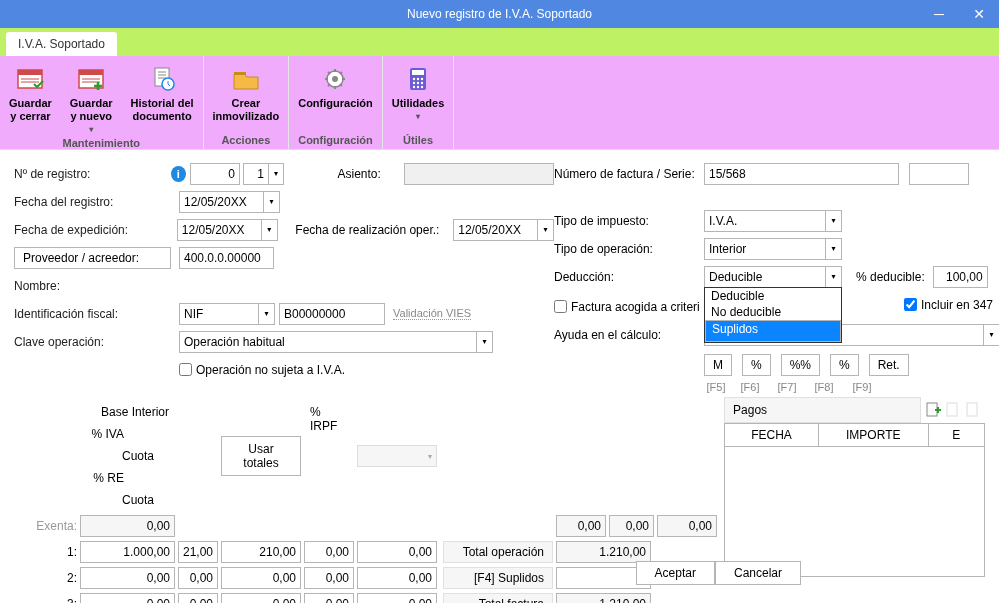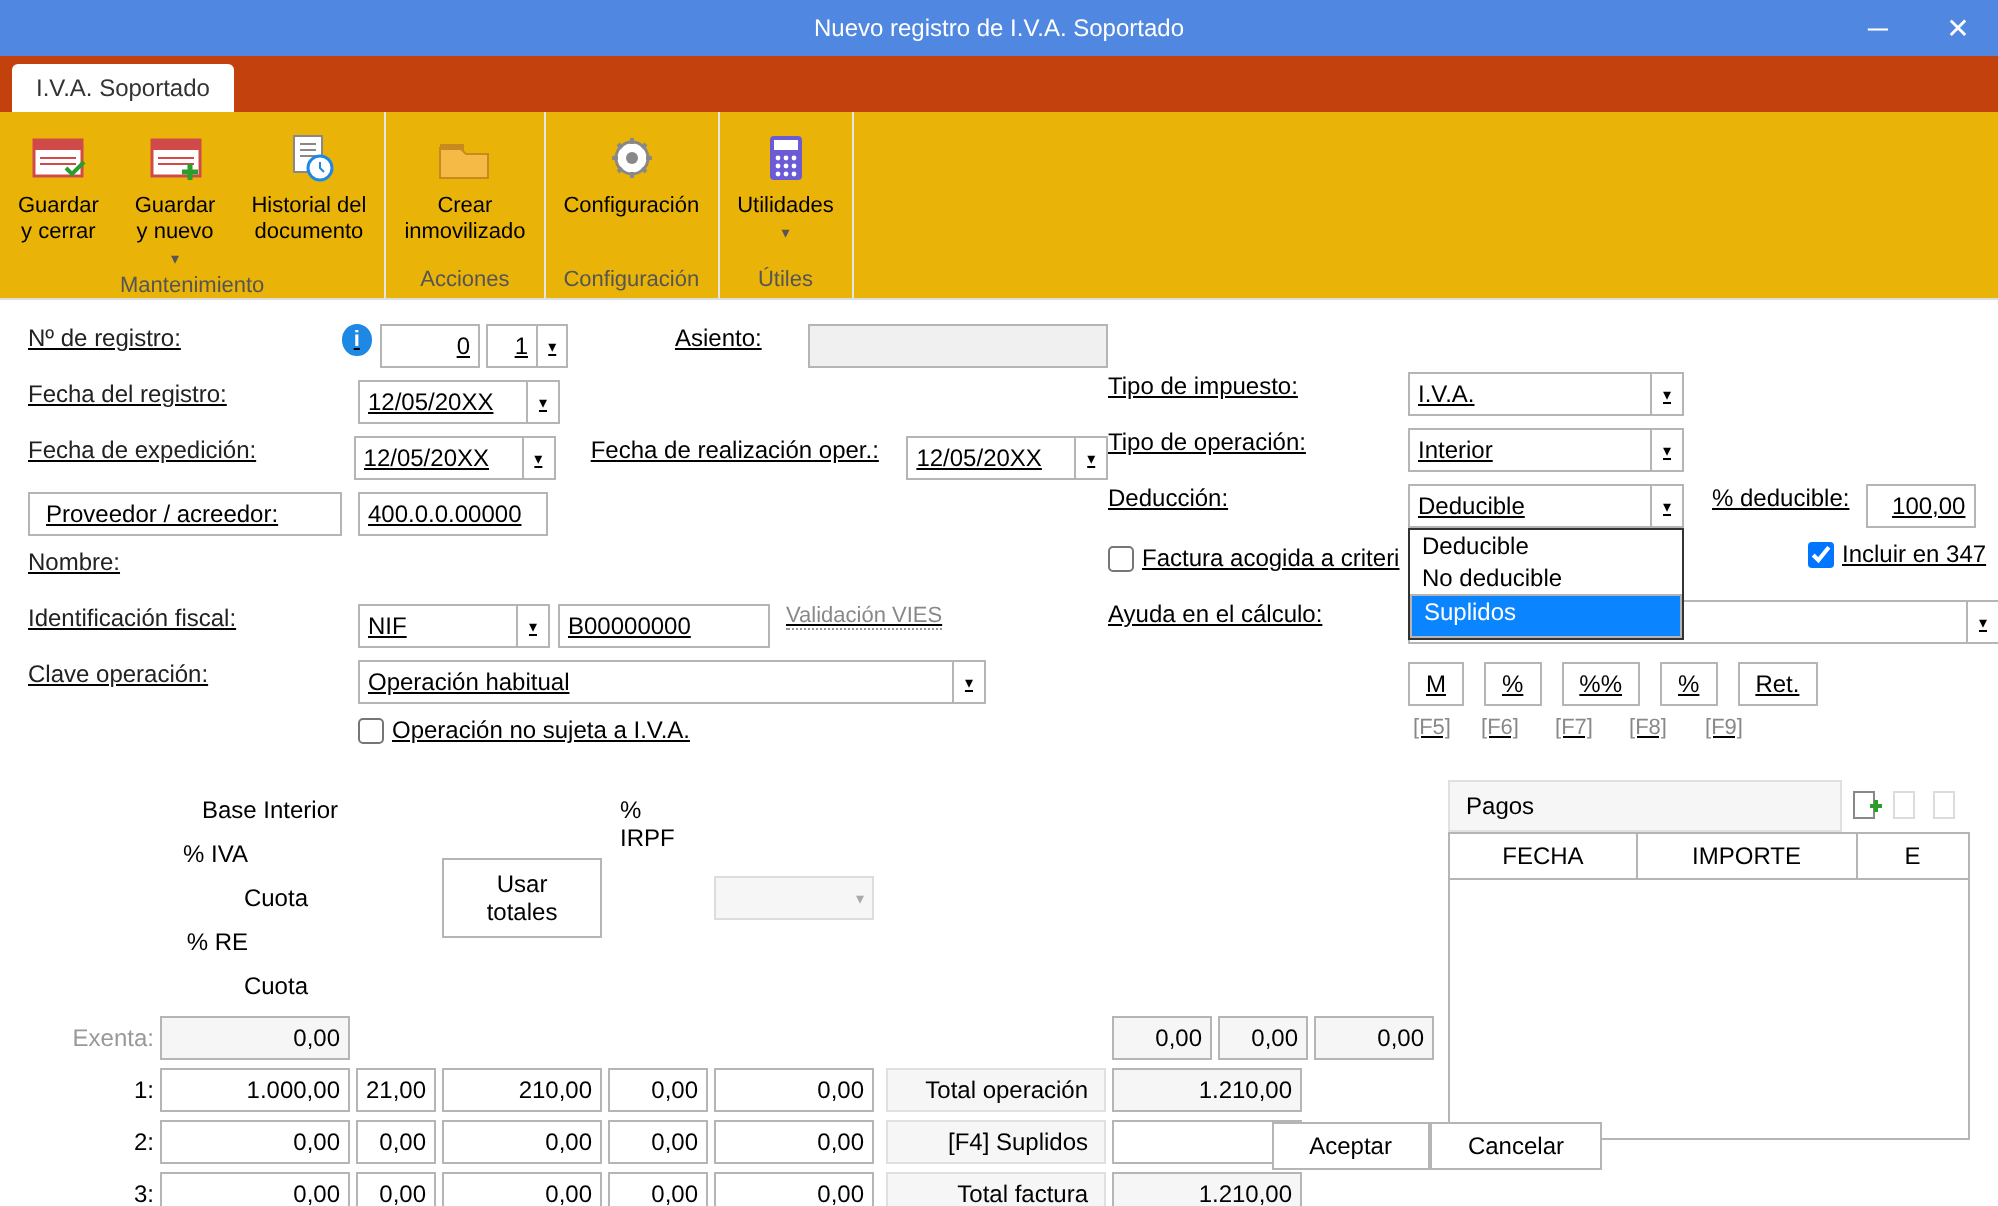--- a/index.html
+++ b/index.html
@@ -1,31 +1,31 @@
 <!DOCTYPE html>
 <html><head>
 <meta charset="utf-8">
 <style>
 * { box-sizing: border-box; margin: 0; padding: 0; font-family: "Segoe UI", Tahoma, sans-serif; font-size: 12px; }
 body { background: #fff; width: 999px; height: 603px; overflow: hidden; position: relative; }
 .titlebar { background: #5087e0; height: 28px; display: flex; align-items: center; justify-content: center; color: #fff; position: relative; }
 .titlebar .ctrls { position: absolute; right: 0; top: 0; display: flex; }
 .titlebar .ctrls span { width: 40px; height: 28px; display: flex; align-items: center; justify-content: center; color: #fff; cursor: pointer; font-size: 14px; }
-.tabrow { background: #c2410c; height: 28px; display: flex; align-items: flex-end; padding-left: 6px; }
+.tabrow { background: #bef264; height: 28px; display: flex; align-items: flex-end; padding-left: 6px; }
 .tabrow .tab { background: #fff; color: #333; padding: 5px 12px; border-radius: 3px 3px 0 0; }
-.ribbon { background: #eab308; border-bottom: 1px solid #ddd; display: flex; height: 94px; }
+.ribbon { background: #f0abfc; border-bottom: 1px solid #ddd; display: flex; height: 94px; font-weight: bold; }
 .ribbon .grp { display: flex; flex-direction: column; border-right: 1px solid #e5e5e5; padding: 2px 0 0 0; }
 .ribbon .grp .btns { display: flex; flex: 1; }
 .ribbon .grp .lbl { text-align: center; font-size: 11px; color: #555; padding: 2px 0 3px 0; }
 .ribbon .rbtn { display: flex; flex-direction: column; align-items: center; justify-content: flex-start; padding: 4px 8px 0 8px; cursor: pointer; border: 1px solid transparent; }
 .ribbon .rbtn .ico { width: 32px; height: 32px; display: flex; align-items: center; justify-content: center; margin-bottom: 2px; }
 .ribbon .rbtn .txt { font-size: 11px; text-align: center; line-height: 13px; }
 .ribbon .rbtn .dd { font-size: 8px; color: #555; margin-top: 2px; }
 .form { padding: 12px 14px 0 14px; position: relative; }
-.row { display: flex; align-items: flex-start; margin-bottom: 5px; min-height: 23px; text-decoration: underline; }
+.row { display: flex; align-items: center; margin-bottom: 5px; min-height: 23px; }
 .lblw { width: 165px; font-size: 12px; color: #222; }
 .inp, .sel { border: 1px solid #b5b5b5; height: 22px; padding: 0 4px; font-size: 12px; }
 .inp[readonly] { background: #f6f6f6; }
 .date { width: 85px; text-align: left; }
 .ddbtn { width: 16px; height: 22px; border: 1px solid #b5b5b5; border-left: none; background: #fff; display: inline-flex; align-items: center; justify-content: center; font-size: 8px; cursor: pointer; }
 .info-icon { width: 16px; height: 16px; border-radius: 50%; background: #1e88e5; color: #fff; display: inline-flex; align-items: center; justify-content: center; font-size: 11px; font-weight: bold; margin-right: 4px; }
 .two-col { display: flex; }
 .col-l { width: 540px; }
 .col-r { flex: 1; }
 .btn-frame { border: 1px solid #b5b5b5; padding: 2px 8px; height: 22px; display: inline-flex; align-items: center; background: #fff; }
@@ -246,20 +246,25 @@
       <div class="row">
         <div class="lblw"></div>
         <label class="chk">
           <input type="checkbox" style="">
           <span>Operación no sujeta a I.V.A.</span>
         </label>
       </div>
     </div>
 
     <div class="col-r">
+      <div class="row">
+        <div style="width:150px">Número de factura / Serie:</div>
+        <input class="inp" style="width: 195px;" value="15/568">
+        <input class="inp" style="width: 60px; margin-left: 10px;" value="">
+      </div>
 
       <div class="row" style="margin-top:24px">
         <div style="width:150px">Tipo de impuesto:</div>
         <input class="inp" style="width: 122px;" value="I.V.A.">
         <span class="ddbtn">▾</span>
       </div>
 
       <div class="row">
         <div style="width:150px">Tipo de operación:</div>
         <input class="inp" style="width: 122px;" value="Interior">

